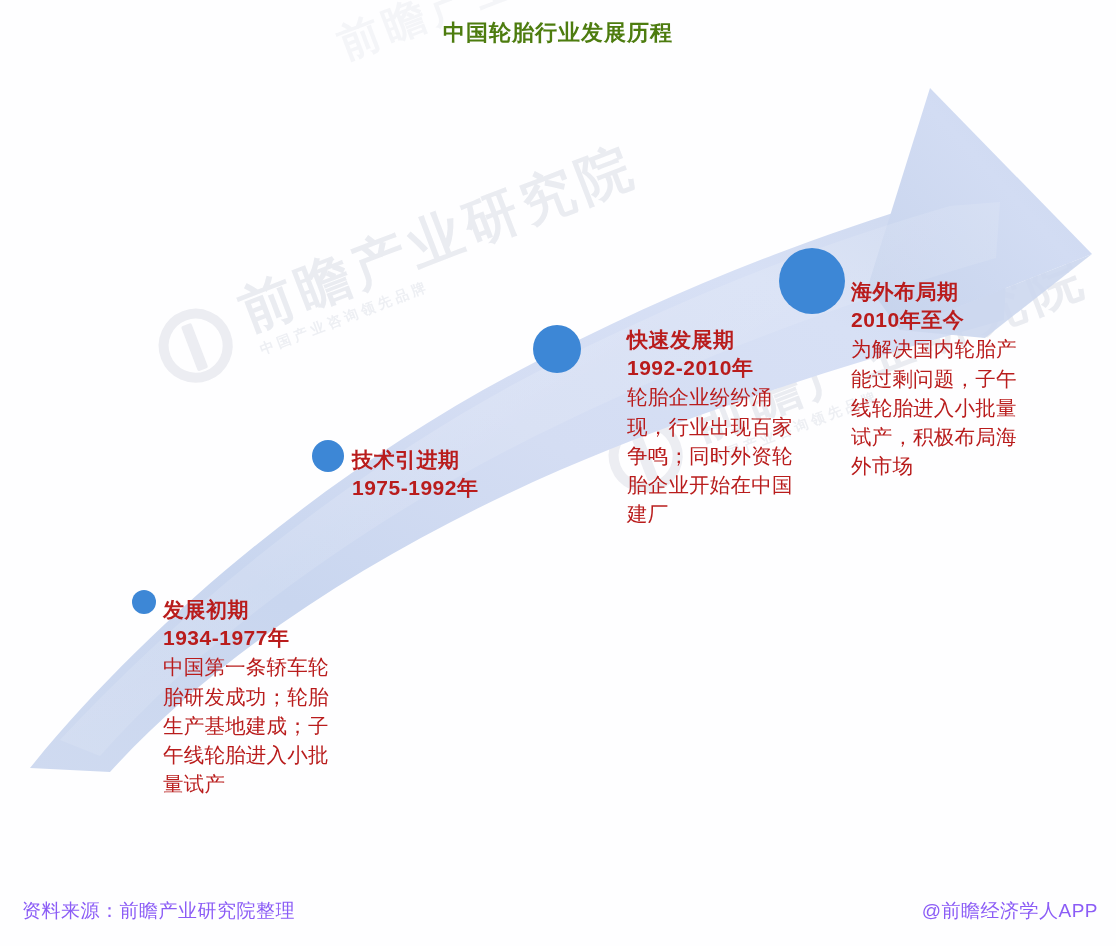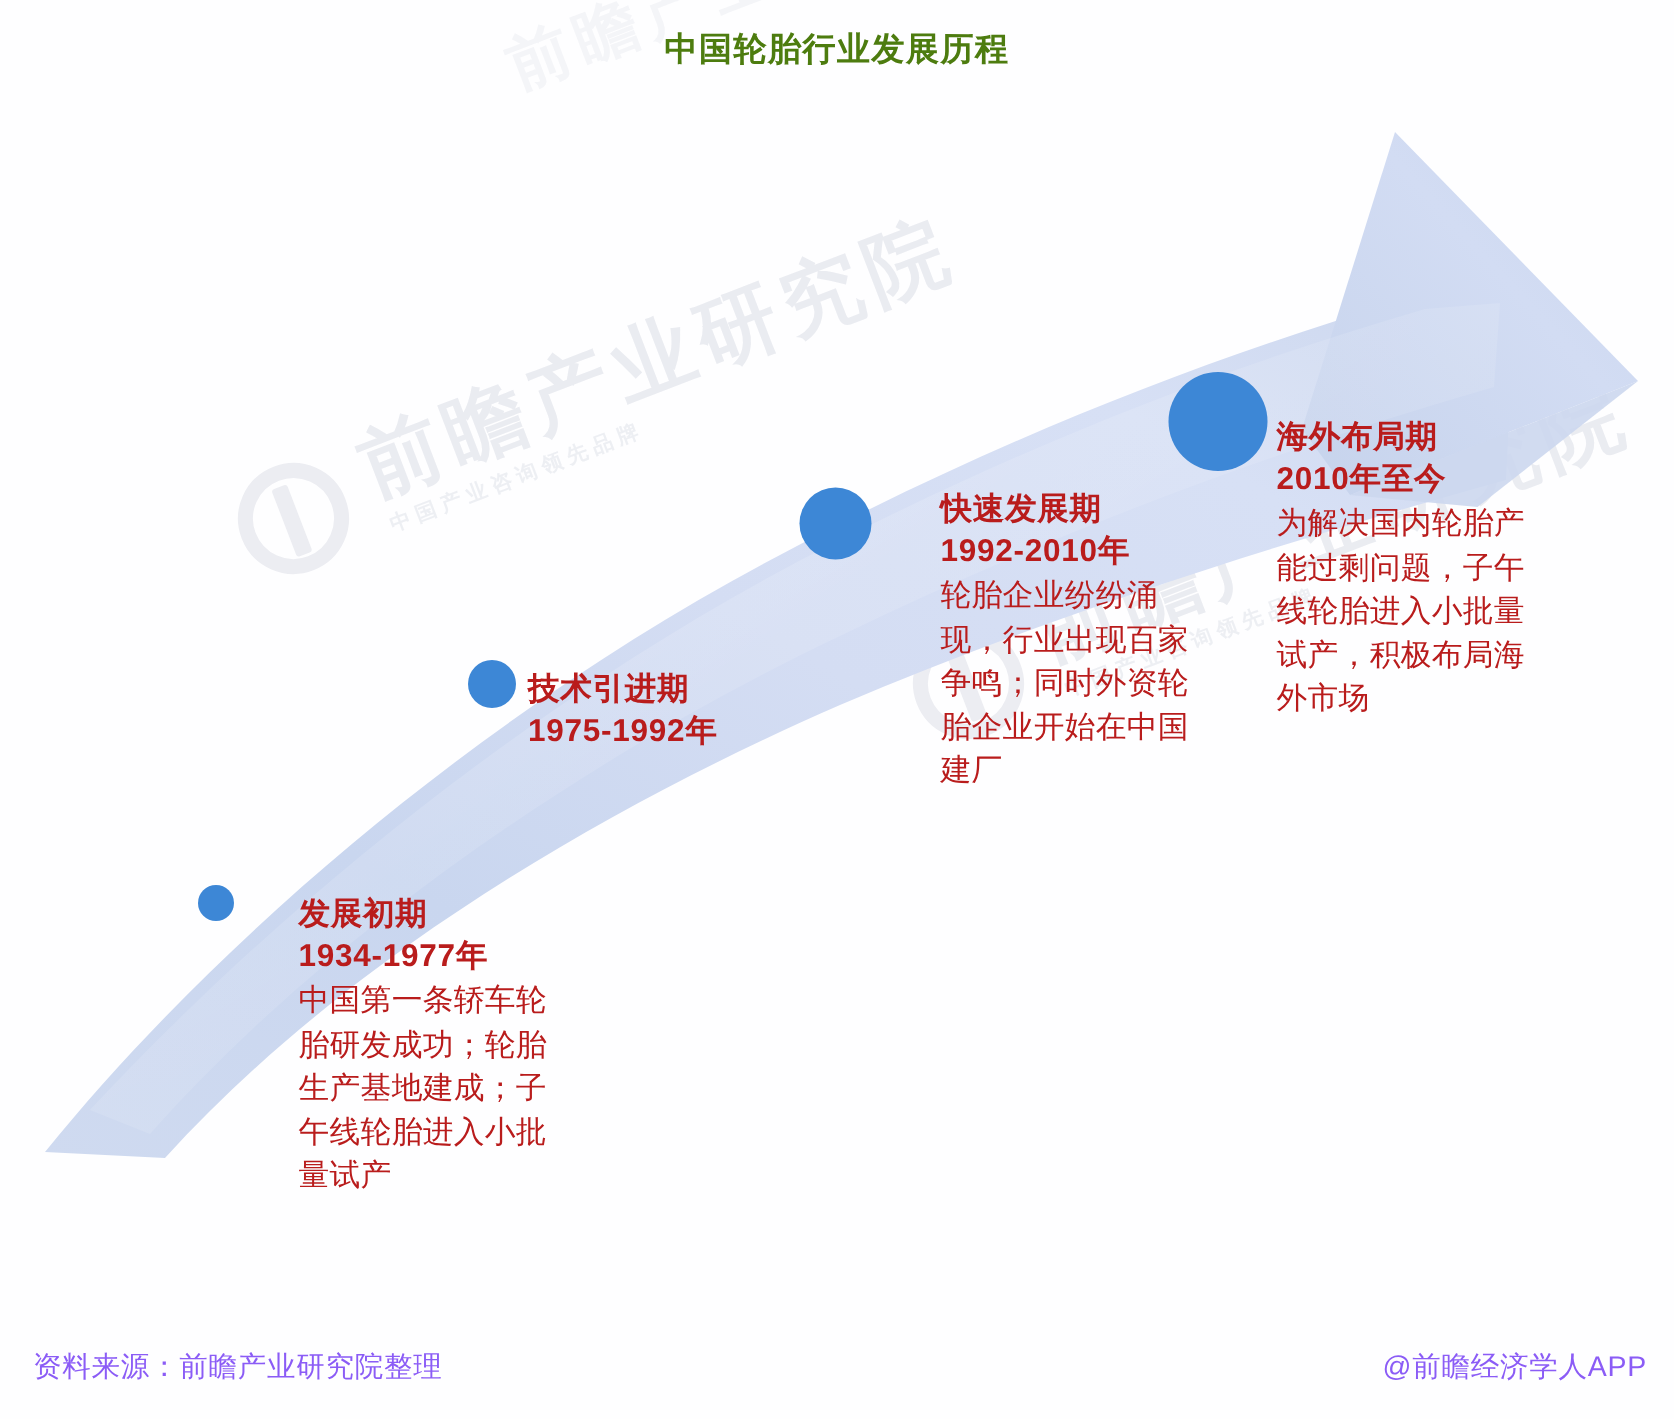--- a/index.html
+++ b/index.html
@@ -198,21 +198,21 @@
         L 1000 202
         L 996 258
         C 850 300, 700 356, 560 424
         C 400 500, 220 620, 100 756
         Z" fill="url(#sheen)"></path>
   </svg>
 
   <div id="title">中国轮胎行业发展历程</div>
 
   <div class="node-dot" style="left:132px; top:590px; width:24px; height:24px; background:#3d87d6;"></div>
-  <div class="node-text" style="left:163px; top:596px; width:172px;margin-left:36px;">
+  <div class="node-text" style="left:163px; top:596px; width:172px;">
     <div class="node-head">发展初期</div>
     <div class="node-years">1934-1977年</div>
     <div class="node-body">中国第一条轿车轮胎研发成功；轮胎生产基地建成；子午线轮胎进入小批量试产</div>
   </div>
 
   <div class="node-dot" style="left:312px; top:440px; width:32px; height:32px; background:#3d87d6;"></div>
   <div class="node-text" style="left:352px; top:446px; width:178px;">
     <div class="node-head">技术引进期</div>
     <div class="node-years">1975-1992年</div>
   </div>

